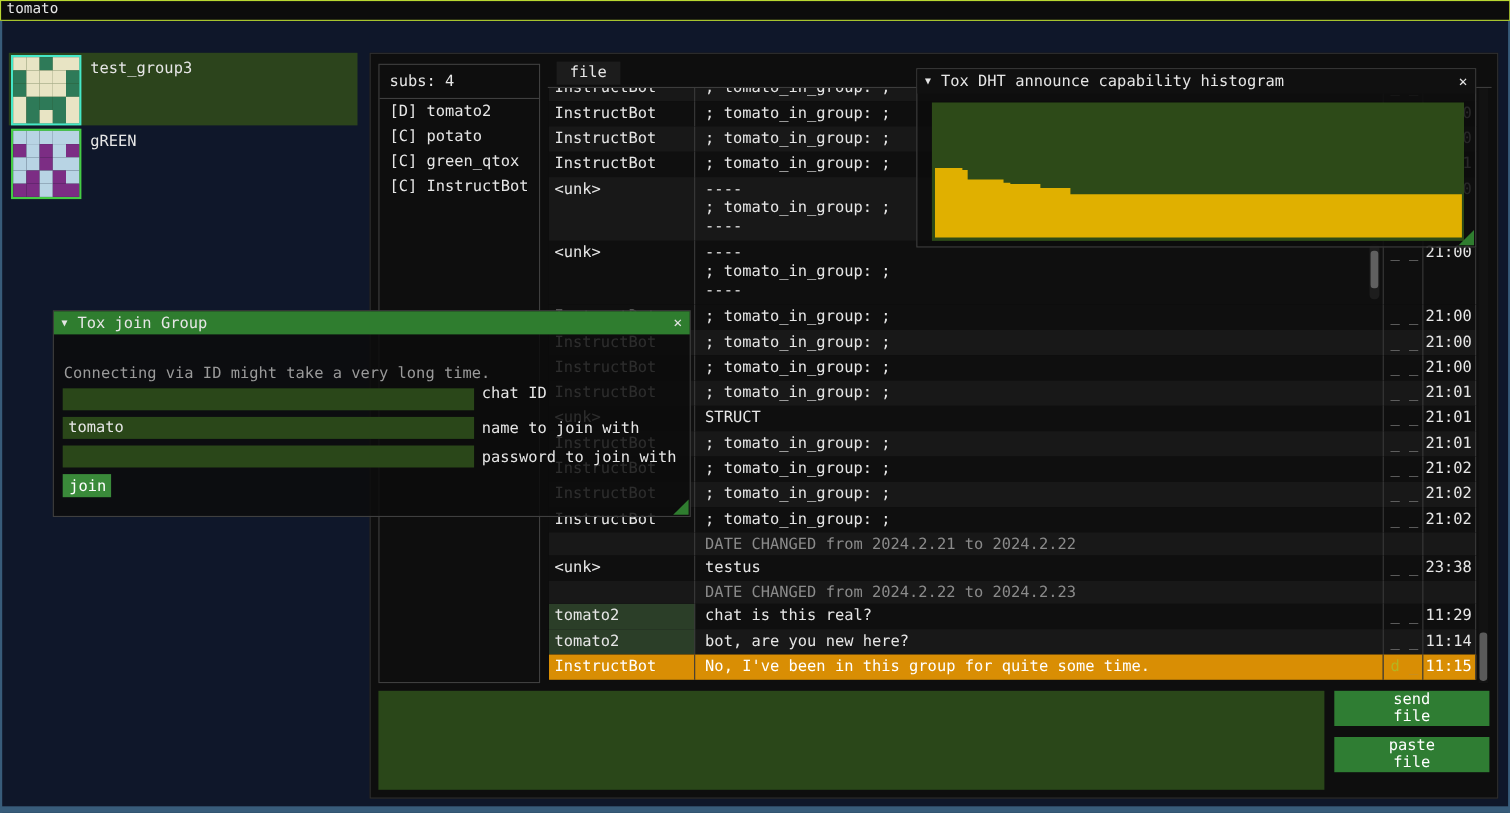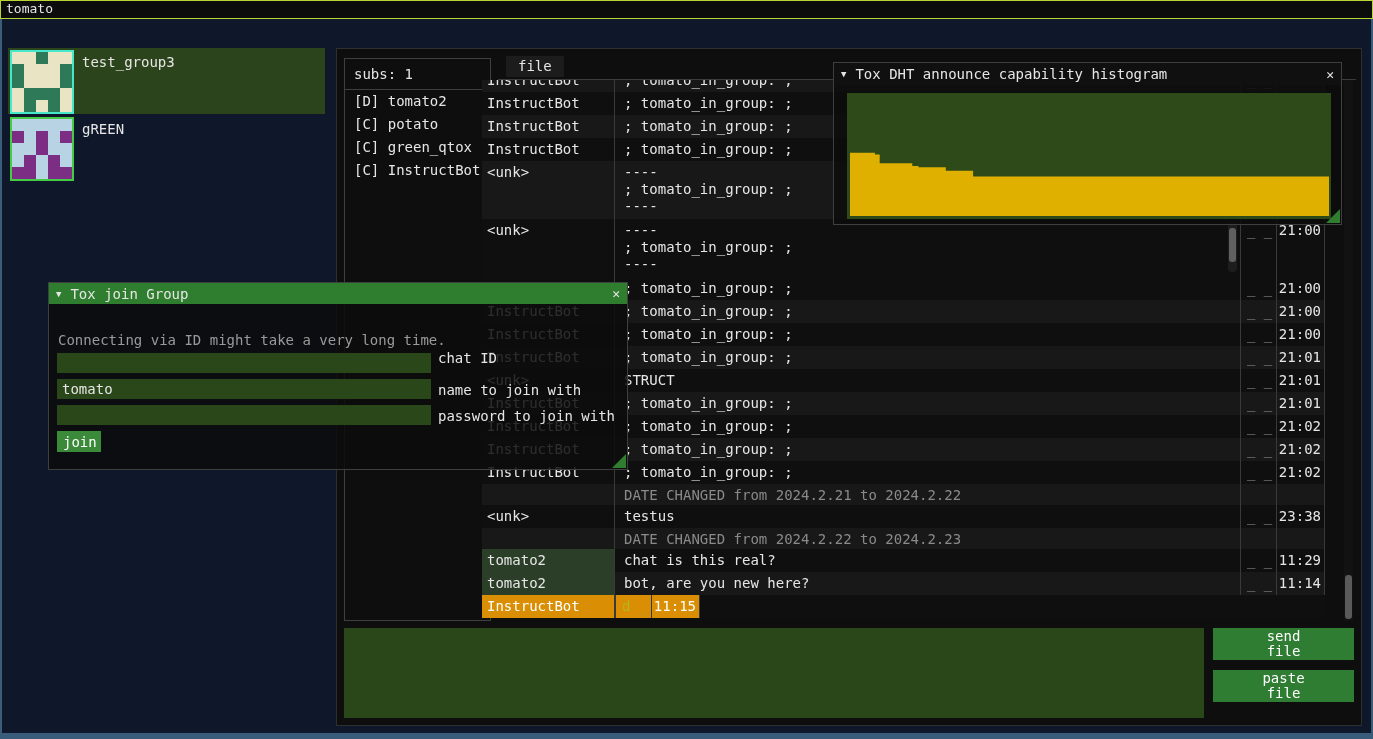--- a/index.html
+++ b/index.html
@@ -23,21 +23,21 @@
   .group-label{position:absolute;left:74px;top:6px;}
   
   .main-window{position:absolute;left:336px;top:48px;width:1026px;height:678px;background:#0e0e0e;
                border:1px solid #2f2f2f;box-sizing:border-box;}
   .subs-panel{position:absolute;left:7px;top:9px;width:147px;height:563px;border:1px solid #3f3f3f;box-sizing:border-box;}
   .subs-header{padding:7px 0 0 9px;}
   .subs-sep{margin-top:7px;height:1px;background:#3f3f3f;}
   .subs-member{padding-left:9px;height:23px;line-height:23px;white-space:pre;}
   .tabbar{position:absolute;left:161px;top:7px;width:858px;height:24px;border-bottom:1px solid #3c3c3c;box-sizing:border-box;}
   .tab{display:inline-block;margin-left:8px;padding:2px 12px 3px;background:#1c1c1c;}
-  .chat-clip{position:absolute;left:145px;top:31px;width:858px;height:541px;overflow:hidden;}
+  .chat-clip{position:absolute;left:162px;top:31px;width:858px;height:541px;overflow:hidden;}
   .chat-rows{position:absolute;left:0;top:-11px;width:843px;}
   .chat-row{position:relative;display:flex;width:843px;height:23px;}
   .chat-row.tall{height:58px;}
   .chat-row.system{height:21px;}
   .chat-row.shade-L{background:#181818;}
   .chat-row.shade-D{background:#0f0f0f;}
   .cell{box-sizing:border-box;overflow:hidden;white-space:pre;line-height:17px;}
   .cell.name{width:133px;padding:3px 0 0 5px;border-right:1px solid #3a3a3a;}
   .cell.msg{width:625px;padding:3px 0 0 9px;}
   .cell.flags{width:36px;padding:3px 0 0 6px;color:#8a8a8a;border-left:1px solid #3a3a3a;}
@@ -151,21 +151,21 @@
             <div style="background: rgb(124, 45, 132);"></div>
             <div style="background: rgb(124, 45, 132);"></div>
           </div>
         </div>
         <div class="group-label">gREEN</div>
       </div>
     </div>
 
   <div class="main-window">
     <div class="subs-panel">
-      <div class="subs-header">subs: 1</div>
+      <div class="subs-header">subs: 4</div>
       <div class="subs-sep"></div>
       <div class="subs-member">[D] tomato2</div>
       <div class="subs-member">[C] potato</div>
       <div class="subs-member">[C] green_qtox</div>
       <div class="subs-member">[C] InstructBot</div>
     </div>
 
     <div class="tabbar">
       <div class="tab">file</div>
     </div>
@@ -290,20 +290,21 @@
             <div class="cell time">11:29</div>
           </div>
           <div class="chat-row shade-L">
             <div class="cell name self-name">tomato2</div>
             <div class="cell msg">bot, are you new here?</div>
             <div class="cell flags">_ _</div>
             <div class="cell time">11:14</div>
           </div>
           <div class="chat-row shade-D selected">
             <div class="cell name">InstructBot</div>
+            <div class="cell msg">No, I've been in this group for quite some time.</div>
             <div class="cell flags"><span class="flag-d">d</span> _</div>
             <div class="cell time">11:15</div>
           </div>
         </div>
     </div>
 
     <div class="chat-scrollbar">
       <div class="handle"></div>
     </div>
 

